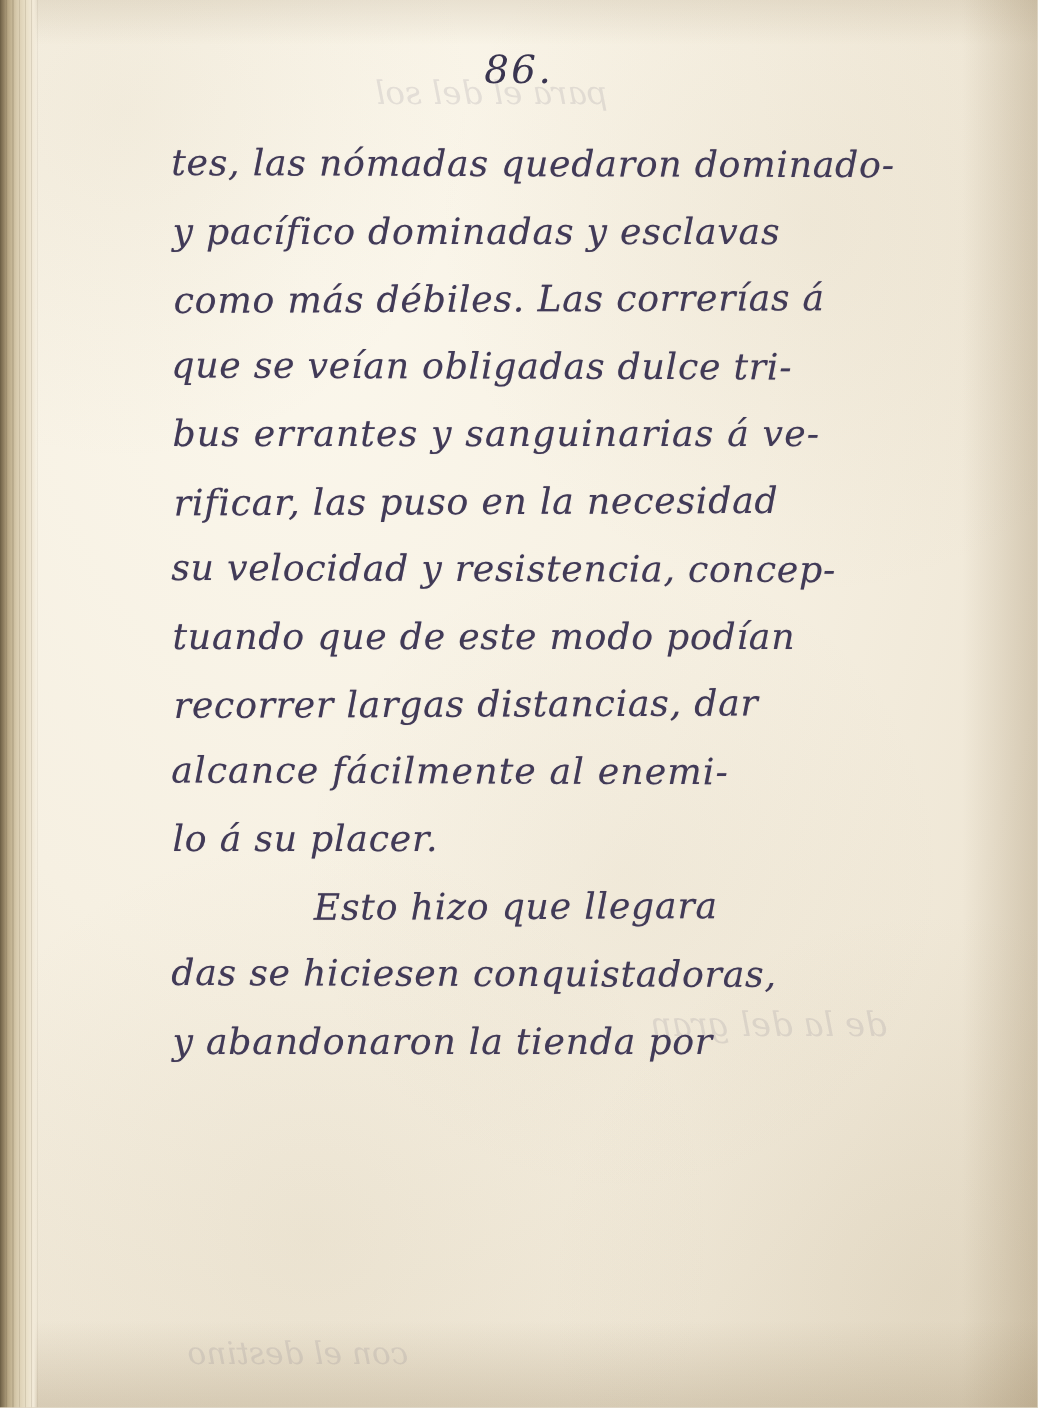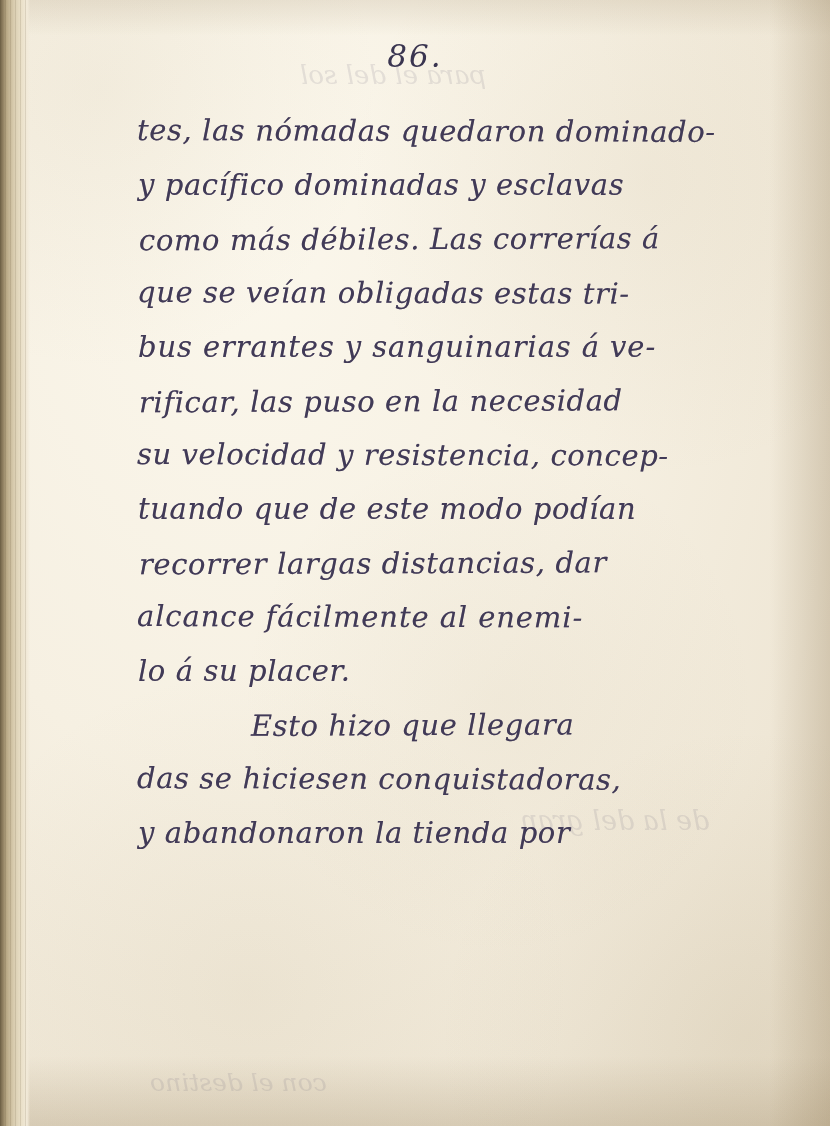--- a/index.html
+++ b/index.html
@@ -148,21 +148,21 @@
   <div class="bleed-through" style="left:520px; top:805px; font-size:27px;">de la del gran</div>
   <div class="bleed-through" style="left:150px; top:1068px; font-size:25px;">con el destino</div>
 
   <div class="folio">86.</div>
 
   <div class="body-block">
 
     <div class="line">tes, las nómadas quedaron dominado-</div>
     <div class="line">y pacífico dominadas y esclavas</div>
     <div class="line">como más débiles. Las correrías á</div>
-    <div class="line">que se veían obligadas estas tri-</div>
+    <div class="line">que se veían obligadas dulce tri-</div>
     <div class="line">bus errantes y sanguinarias á ve-</div>
     <div class="line">rificar, las puso en la necesidad</div>
     <div class="line">su velocidad y resistencia, concep-</div>
     <div class="line">tuando que de este modo podían</div>
     <div class="line">recorrer largas distancias, dar</div>
     <div class="line">alcance fácilmente al enemi-</div>
     <div class="line">lo á su placer.</div>
 
     <div class="line indent">Esto hizo que llegara</div>
     <div class="line">das se hiciesen conquistadoras,</div>

